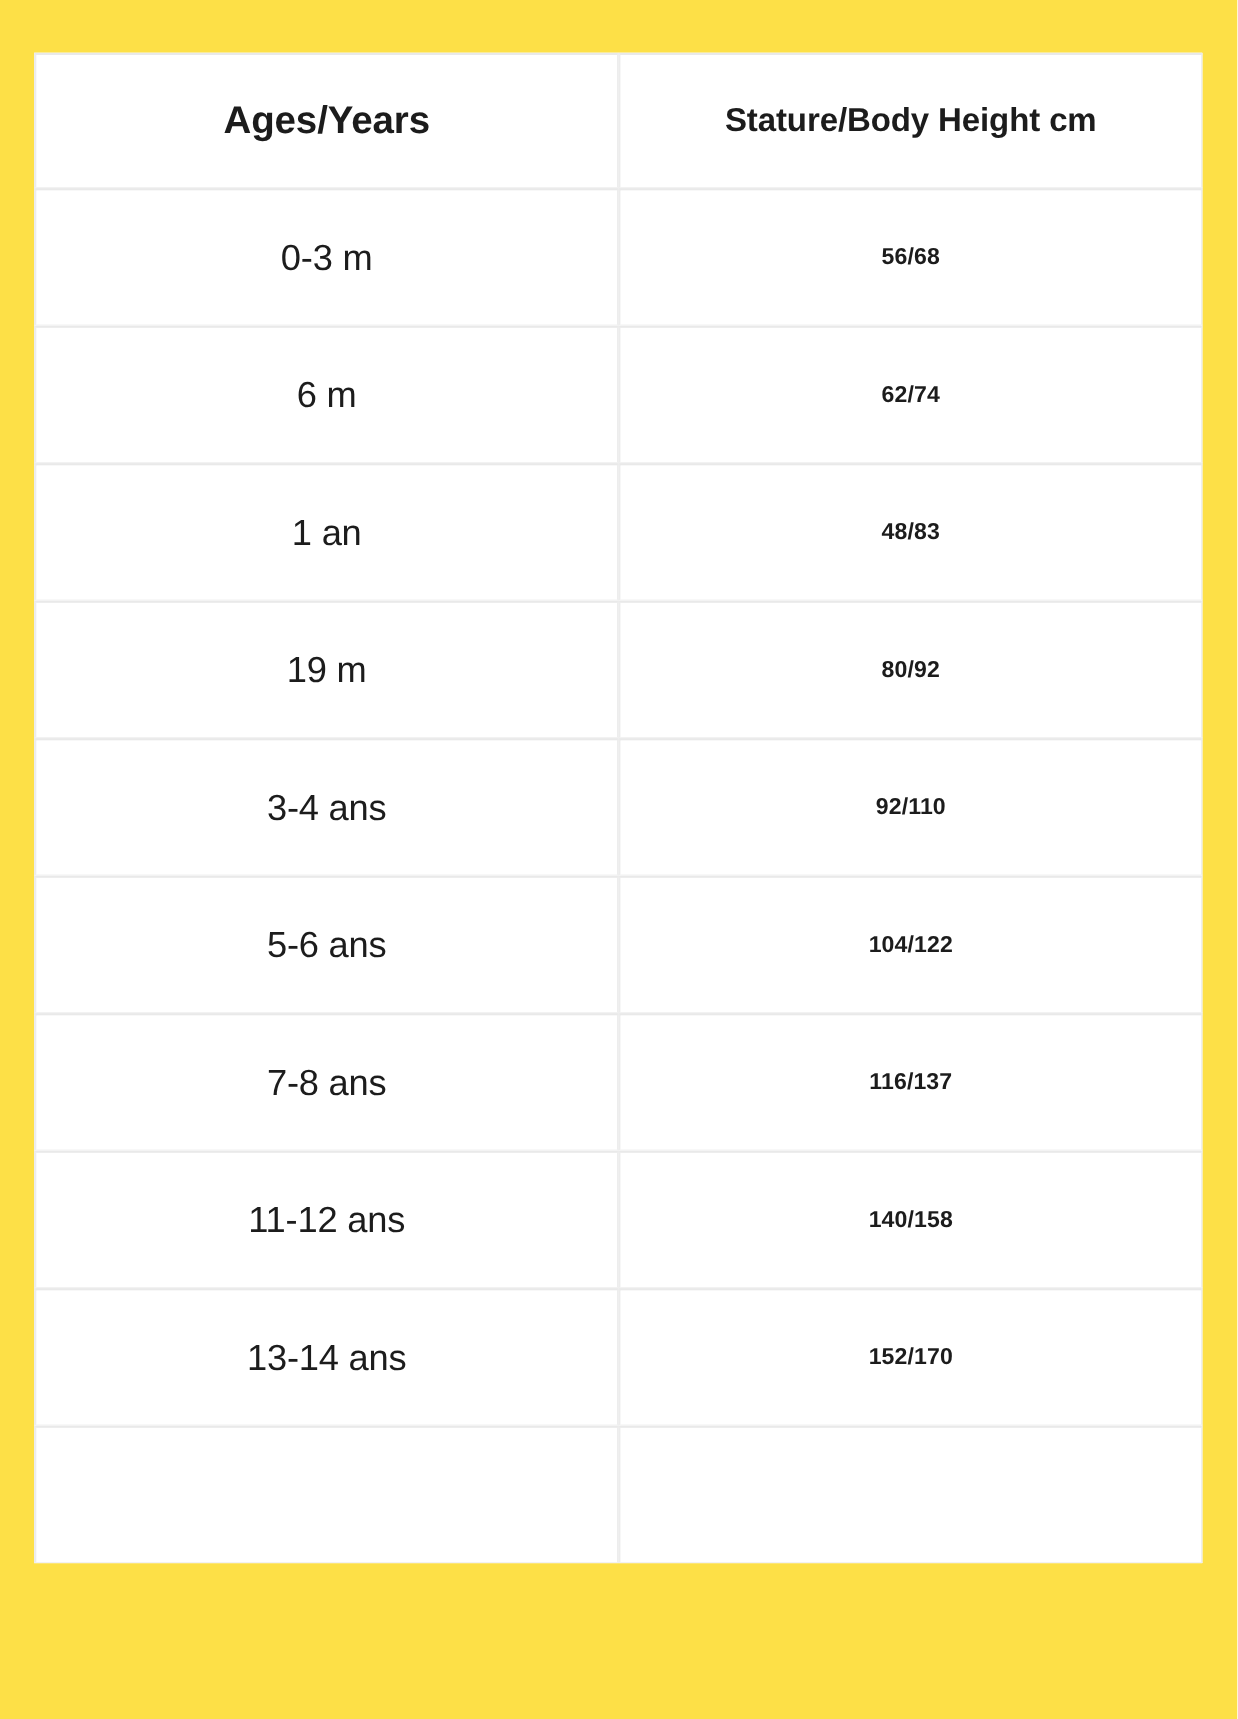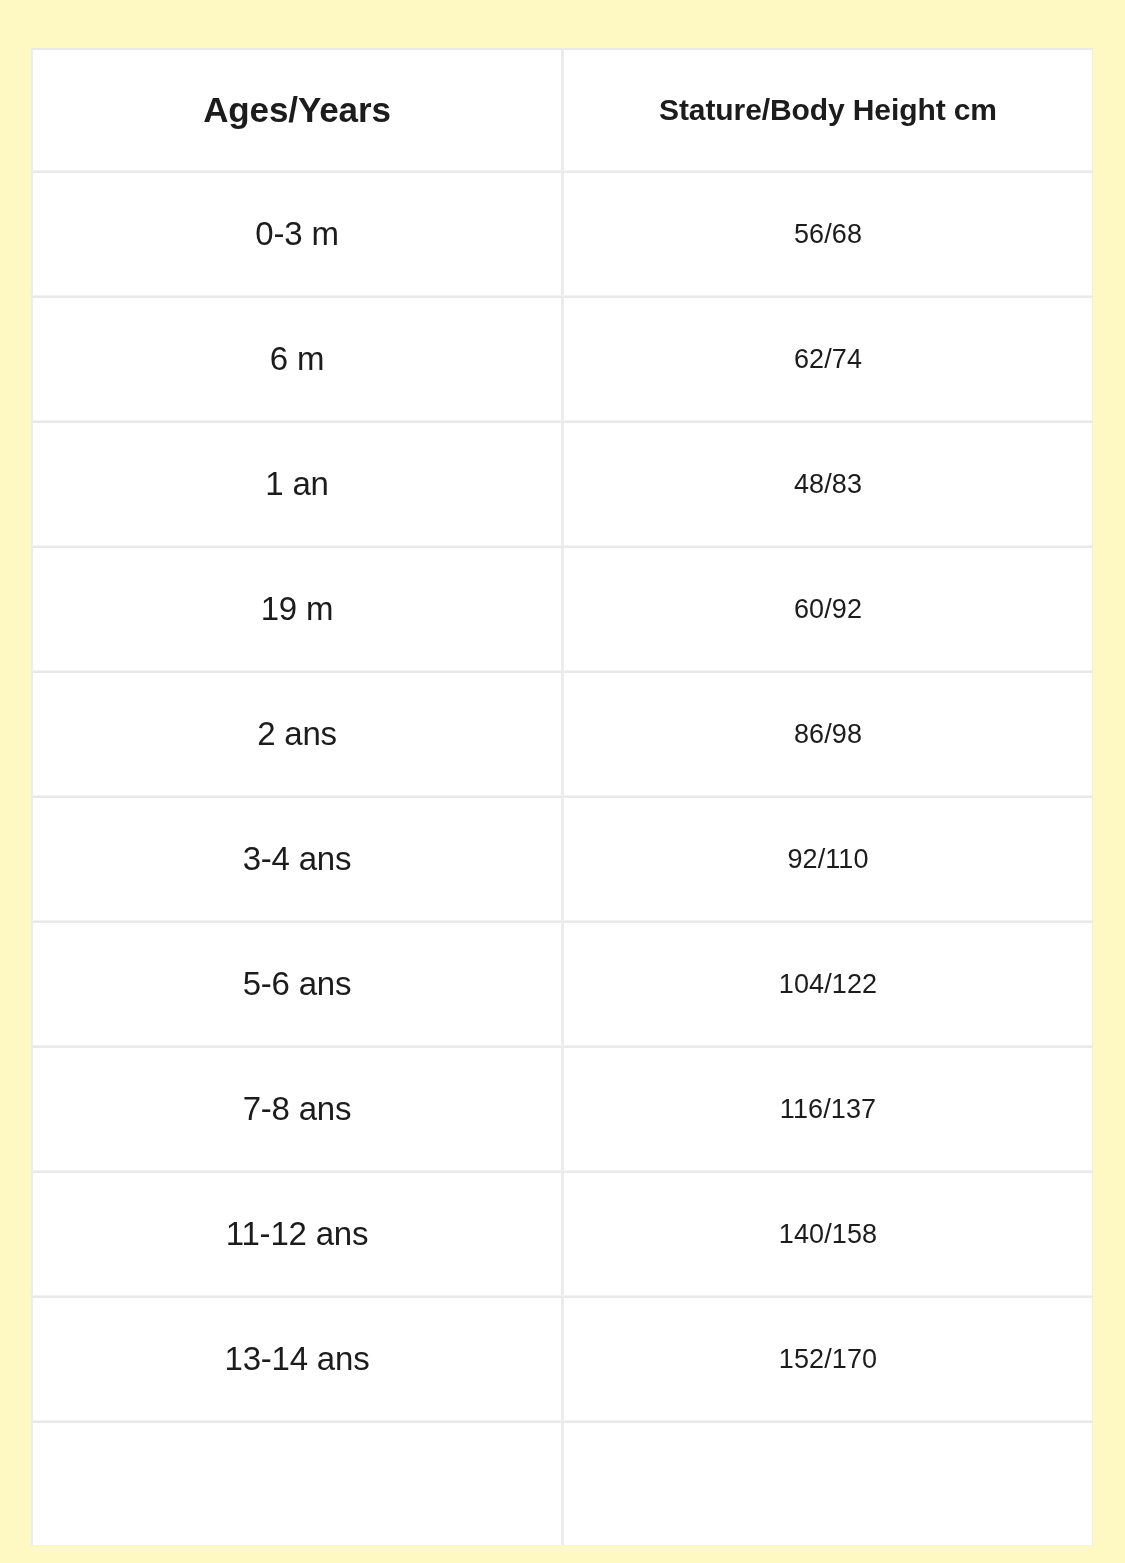--- a/index.html
+++ b/index.html
@@ -13,21 +13,21 @@
     height: 1563px;
     overflow: hidden;
     font-family: "Liberation Sans", "DejaVu Sans", sans-serif;
     -webkit-font-smoothing: antialiased;
   }
 
   .page {
     position: relative;
     width: 1125px;
     height: 1563px;
-    background: #fef9c3;
+    background: #fde047;
     box-sizing: border-box;
   }
 
   
   .table-wrap {
     position: absolute;
     left: 31px;
     top: 48px;
     width: 1062px;
   }
@@ -73,22 +73,22 @@
   
   table.growth-table tbody td {
     height: 125px;
   }
   table.growth-table tbody td.c-age {
     font-size: 33px;
     font-weight: 400;
     letter-spacing: -0.2px;
   }
   table.growth-table tbody td.c-value {
-    font-size: 27px;
-    font-weight: 400;
+    font-size: 21px;
+    font-weight: 700;
     letter-spacing: 0.1px;
     margin-left: 23px;
   }
 
   
   table.growth-table tbody tr.partial-row td {
     height: 125px;
   }
 </style>
 </head>
@@ -115,25 +115,21 @@
           <tr>
             <td class="c-age">6 m</td>
             <td class="c-value">62/74</td>
           </tr>
           <tr>
             <td class="c-age">1 an</td>
             <td class="c-value">48/83</td>
           </tr>
           <tr>
             <td class="c-age">19 m</td>
-            <td class="c-value">60/92</td>
-          </tr>
-          <tr>
-            <td class="c-age">2 ans</td>
-            <td class="c-value">86/98</td>
+            <td class="c-value">80/92</td>
           </tr>
           <tr>
             <td class="c-age">3-4 ans</td>
             <td class="c-value">92/110</td>
           </tr>
           <tr>
             <td class="c-age">5-6 ans</td>
             <td class="c-value">104/122</td>
           </tr>
           <tr>

